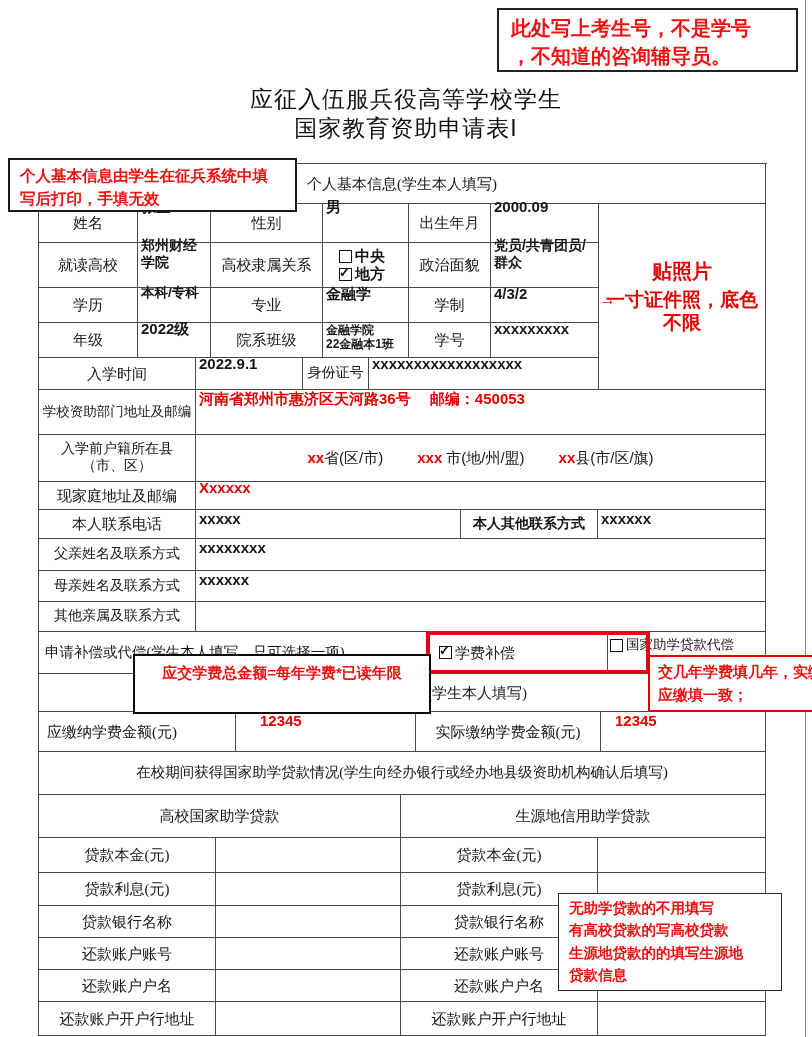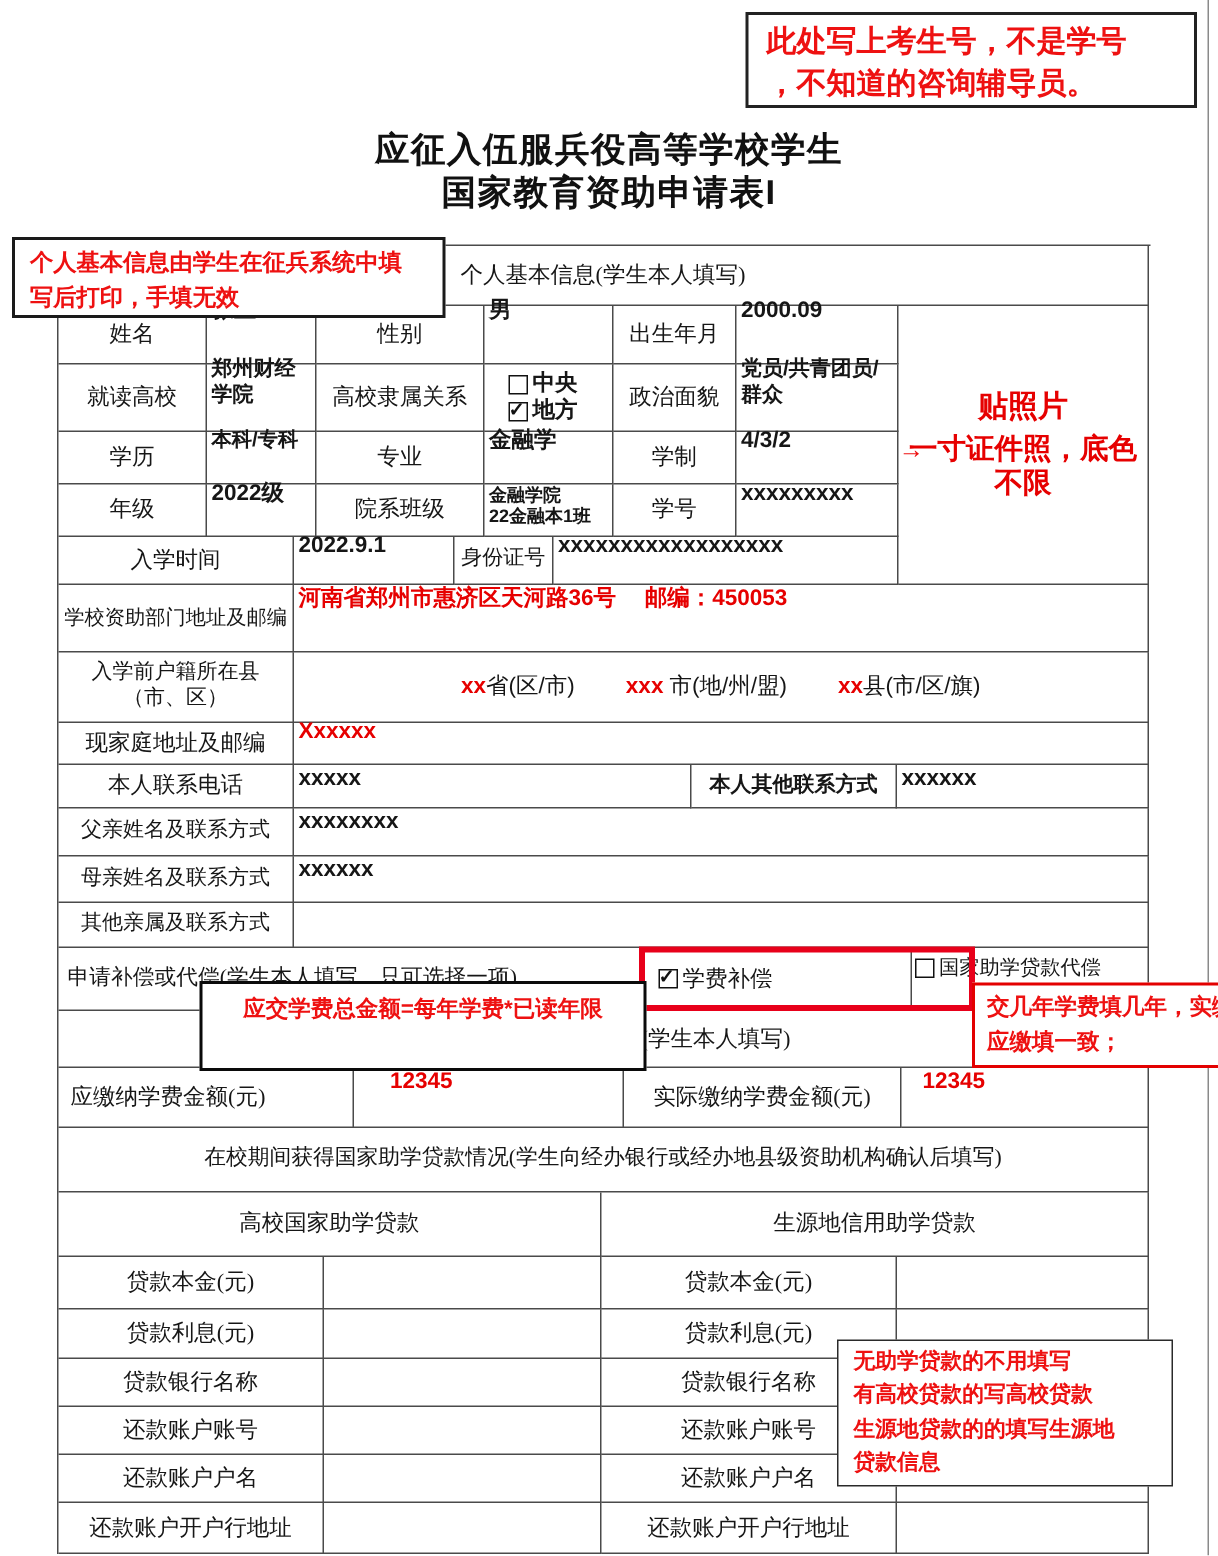--- a/index.html
+++ b/index.html
@@ -12,21 +12,21 @@
     font-family:"Liberation Serif",serif;font-size:15px;color:#161616;line-height:1.2;}
   .v{justify-content:flex-start;align-items:flex-start;text-align:left;
     font-family:"Liberation Sans",sans-serif;font-weight:bold;padding:2px 3px;}
   .col{flex-direction:column;}
   .red{color:#e60000;}
   .up8{margin-top:-8px;}
   .up5{margin-top:-5px;}
   .up2{margin-top:-2px;}
   
   .title{position:absolute;top:85px;left:0;width:812px;text-align:center;color:#111;
-    font-family:"Liberation Sans",sans-serif;font-weight:bold;font-size:23px;line-height:1.28;letter-spacing:1px;}
+    font-family:"Liberation Sans",sans-serif;font-weight:normal;font-size:23px;line-height:1.28;letter-spacing:1px;}
   
   .cb{display:inline-block;width:11px;height:11px;border:1.5px solid #111;margin-right:3px;
     position:relative;flex:none;background:#fff;}
   .cb.on::after{content:"✓";position:absolute;left:-1px;top:-4px;font-size:13px;font-weight:bold;color:#111;}
   
   .note{position:absolute;box-sizing:border-box;background:#ffffff;z-index:10;
     color:#ee1111;font-family:"Liberation Sans",sans-serif;}
   .note div{white-space:nowrap;}
   
   .hl{position:absolute;box-sizing:border-box;border:4px solid #e8001a;z-index:5;}

